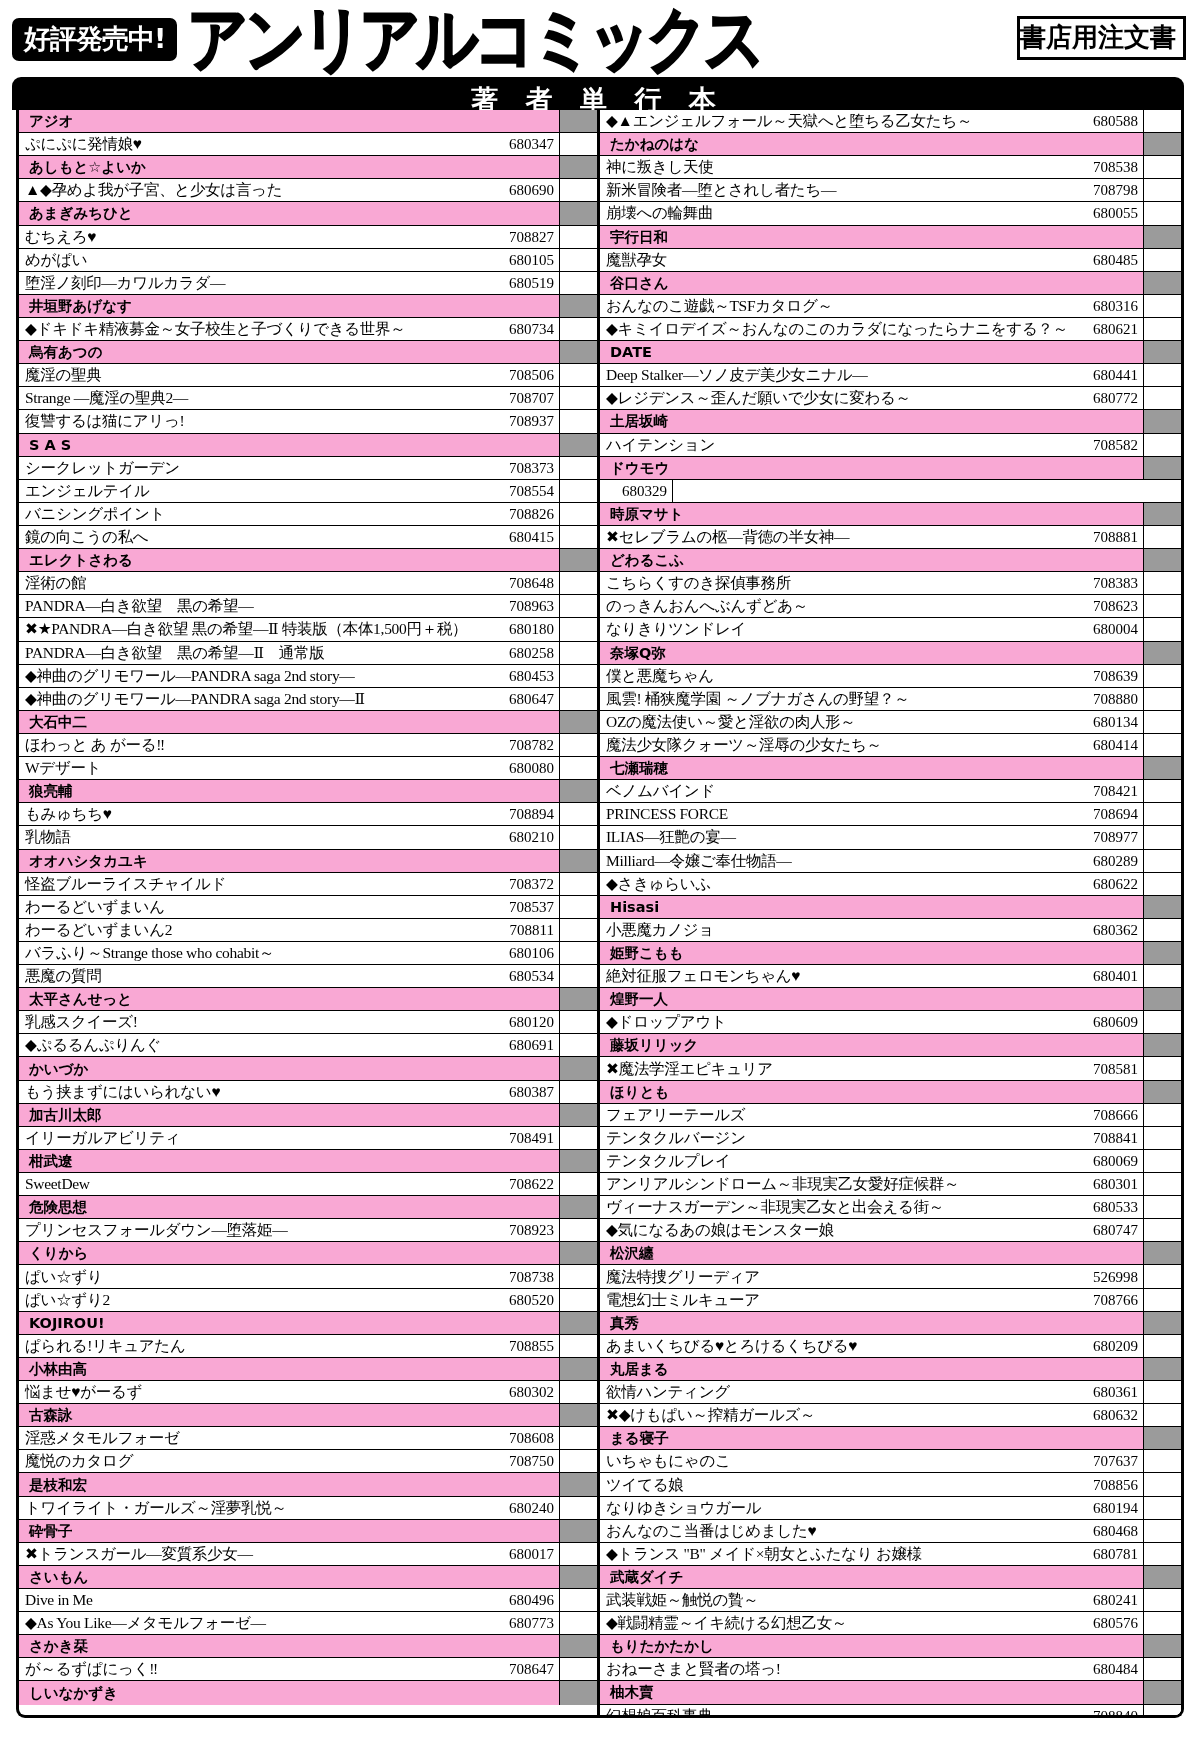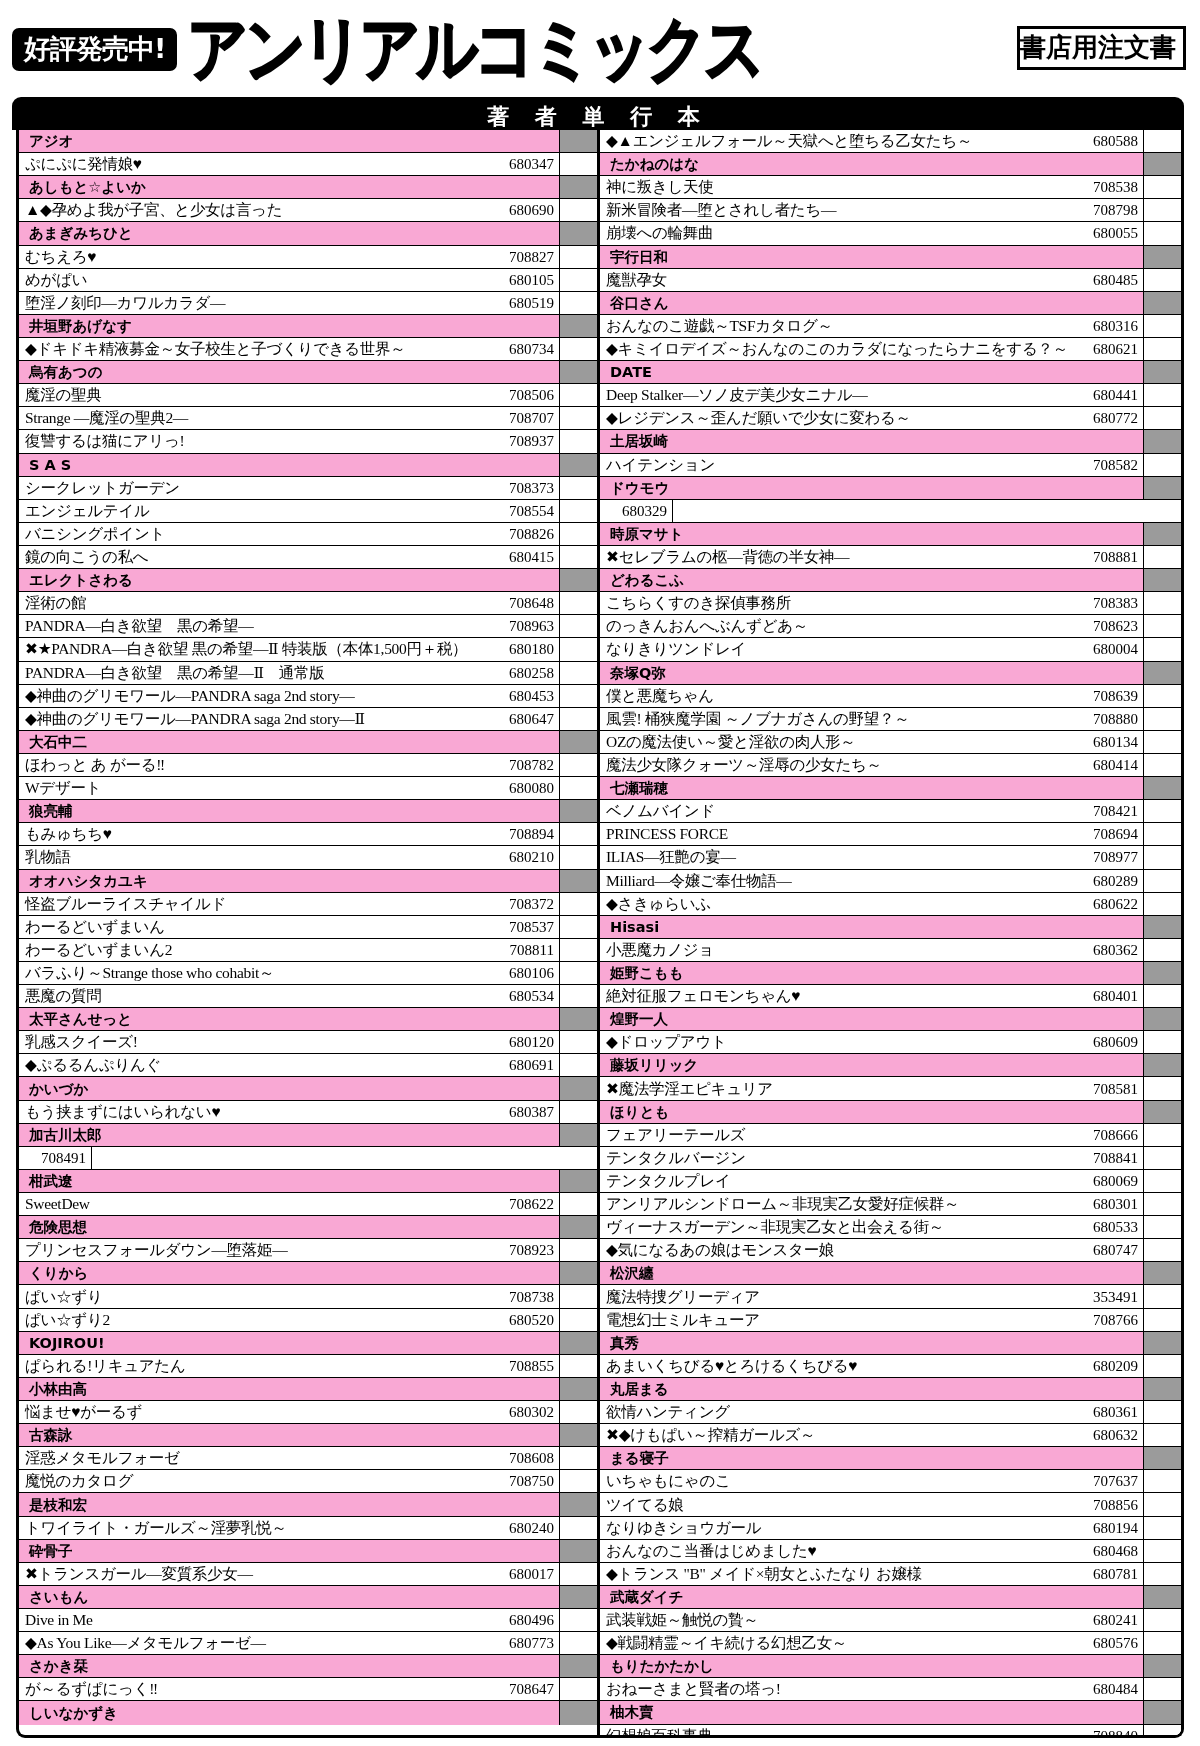--- a/index.html
+++ b/index.html
@@ -11,21 +11,21 @@
     width: 1200px;
     height: 1746px;
     font-family: "Liberation Serif", "DejaVu Serif", serif;
     position: relative;
     overflow: hidden;
   }
 
   
   .masthead {
     width: 1200px;
-    height: 96px;
+    height: 76px;
     position: relative;
     display: flex;
     align-items: center;
     padding: 0 12px;
     gap: 10px;
   }
   .kouhyou-box {
     background: #000;
     color: #fff;
     border: 3px solid #000;
@@ -68,21 +68,21 @@
   }
 
   
   .section-bar {
     margin: 1px 16px 0 12px;
     background: #000;
     color: #fff;
     text-align: center;
     font-family: "DejaVu Sans", sans-serif;
     font-weight: bold;
-    font-size: 22px;
+    font-size: 27px;
     letter-spacing: 9px;
     padding: 5px 0 6px 0;
     border-radius: 9px 9px 0 0;
     height: 33px;
   }
 
   
   .sheet {
     margin: 0 16px;
     border: 3px solid #000;
@@ -381,20 +381,21 @@
         <div class="cell-title">もう挟まずにはいられない♥</div>
         <div class="cell-code">680387</div>
         <div class="cell-order"></div>
       </div>
       <div class="row author">
         <div class="cell-title">加古川太郎</div>
         <div class="cell-code"></div>
         <div class="cell-order"></div>
       </div>
       <div class="row item">
+        <div class="cell-title">イリーガルアビリティ</div>
         <div class="cell-code">708491</div>
         <div class="cell-order"></div>
       </div>
       <div class="row author">
         <div class="cell-title">柑武遼</div>
         <div class="cell-code"></div>
         <div class="cell-order"></div>
       </div>
       <div class="row item">
         <div class="cell-title">SweetDew</div>
@@ -757,21 +758,21 @@
         <div class="cell-code">680747</div>
         <div class="cell-order"></div>
       </div>
       <div class="row author">
         <div class="cell-title">松沢纏</div>
         <div class="cell-code"></div>
         <div class="cell-order"></div>
       </div>
       <div class="row item">
         <div class="cell-title">魔法特捜グリーディア</div>
-        <div class="cell-code">353491</div>
+        <div class="cell-code">526998</div>
         <div class="cell-order"></div>
       </div>
       <div class="row item">
         <div class="cell-title">電想幻士ミルキューア</div>
         <div class="cell-code">708766</div>
         <div class="cell-order"></div>
       </div>
       <div class="row author">
         <div class="cell-title">真秀</div>
         <div class="cell-code"></div>

